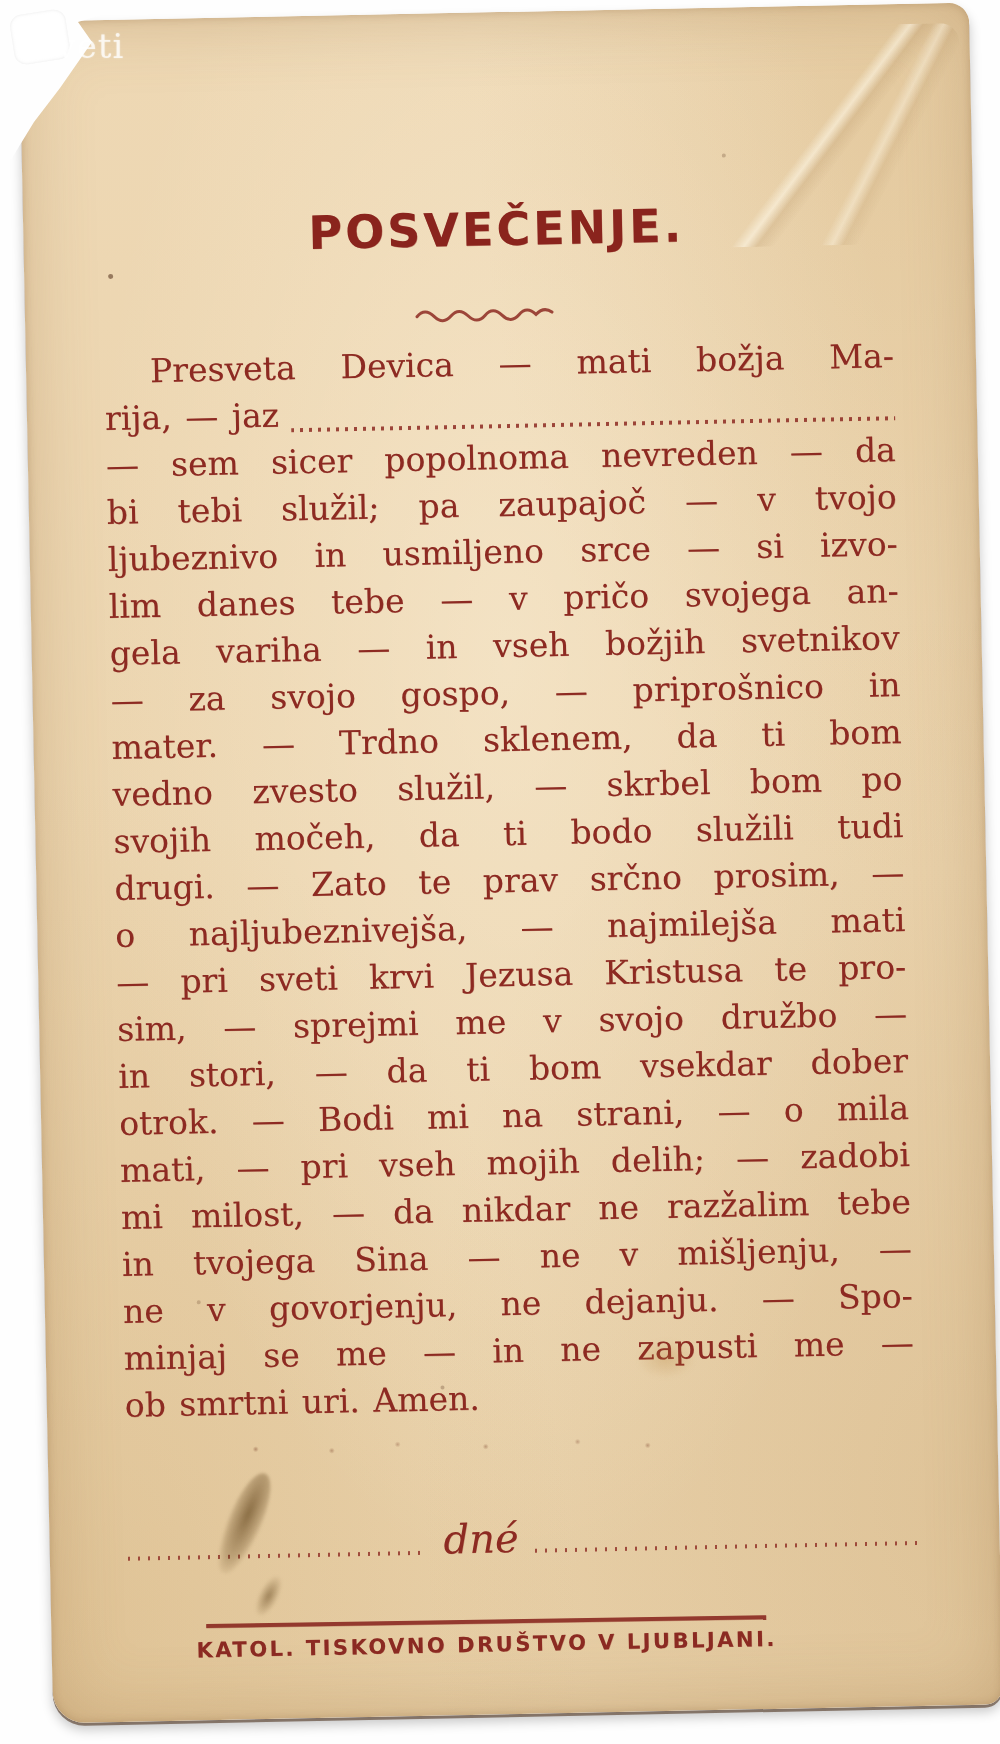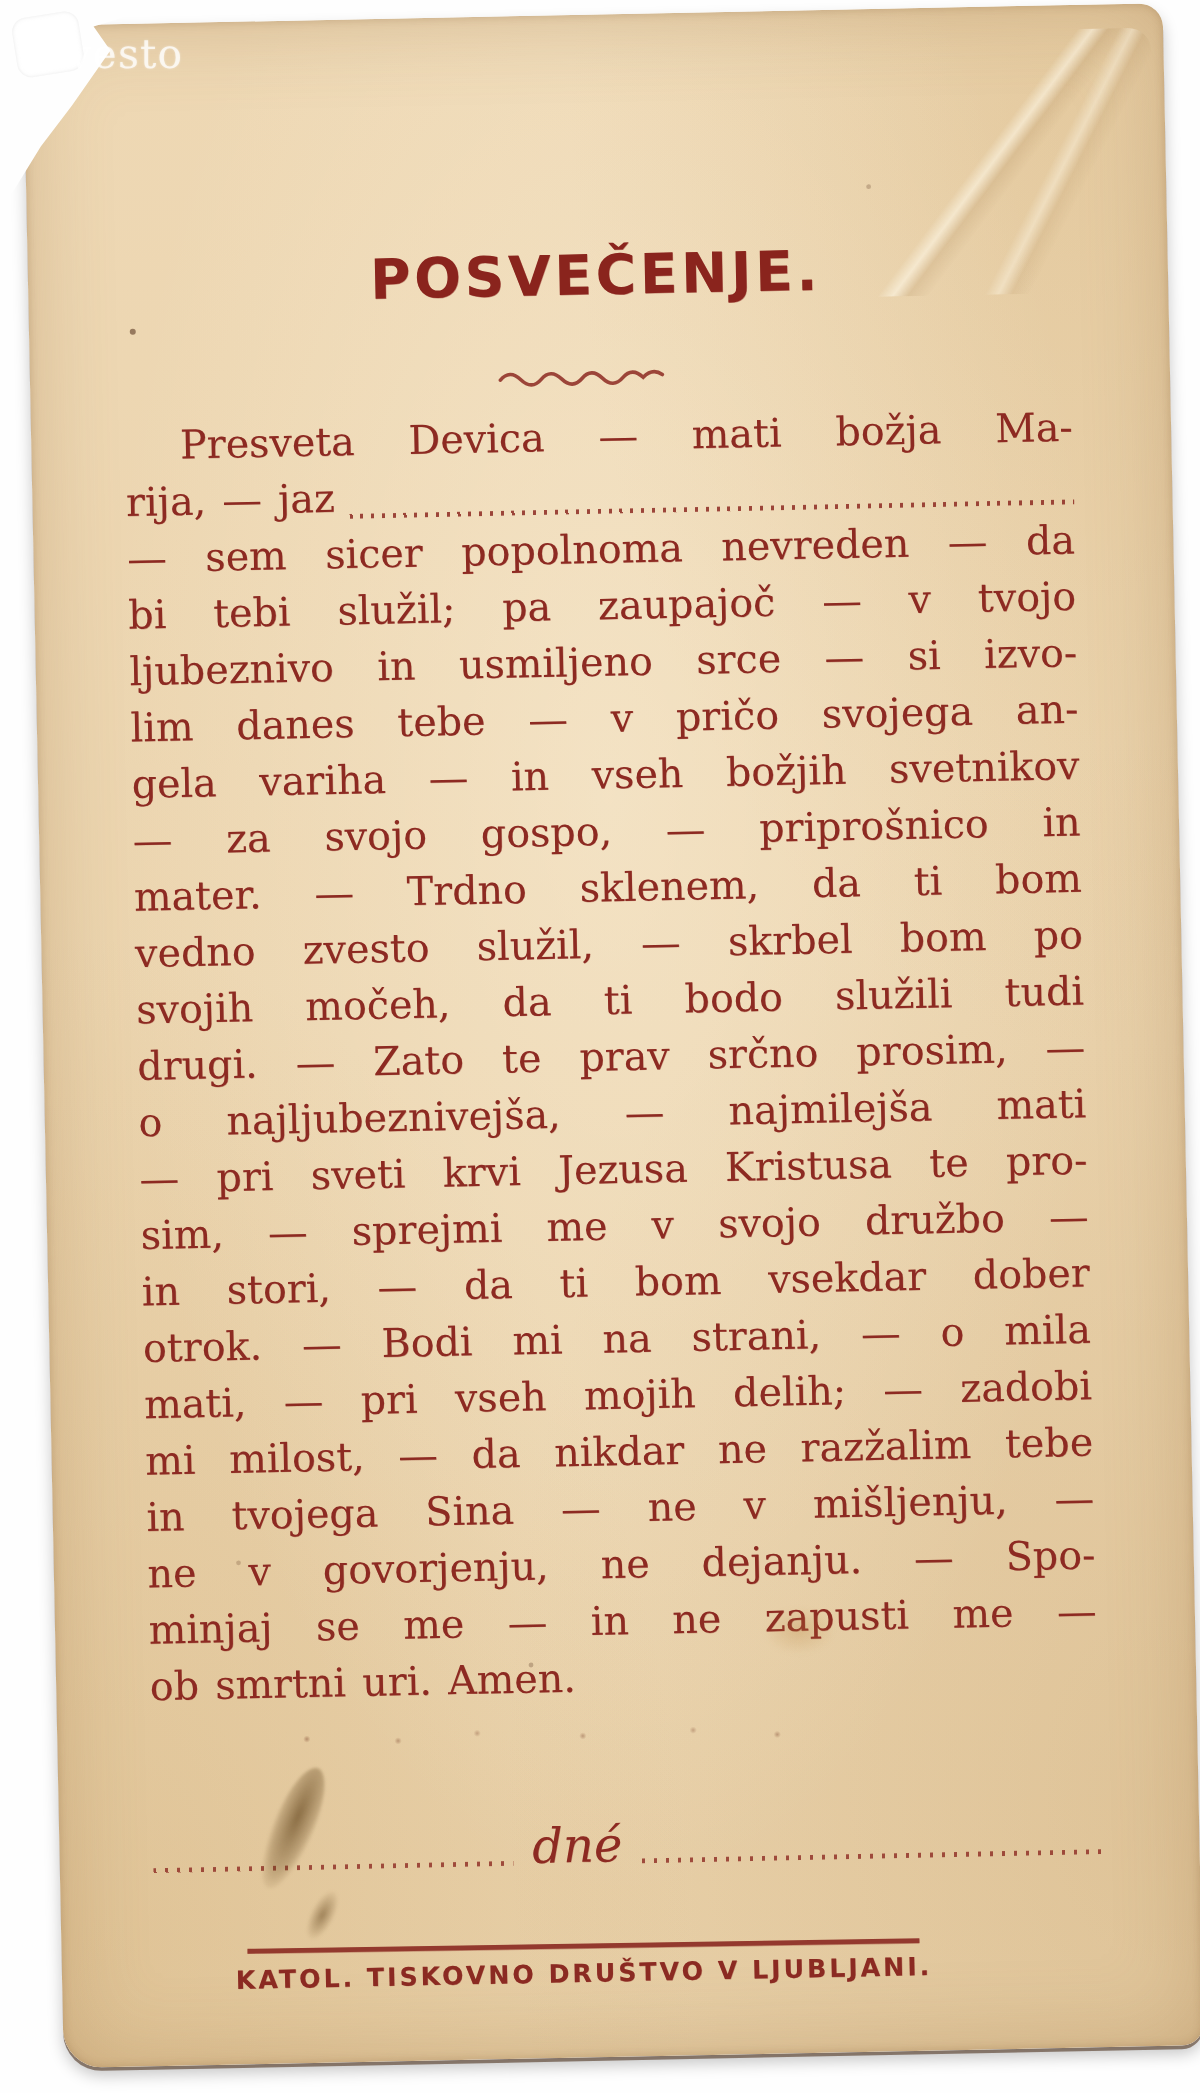--- a/index.html
+++ b/index.html
@@ -192,14 +192,14 @@
   <div class="speck s2"></div>
   <div class="speck s3"></div>
   <div class="speck s4"></div>
   <div class="dust-row"></div>
 </div>
 
 <div class="torn-corner"></div>
 
 <div class="watermark">
   <div class="wm-logo"></div>
-  <div class="wm-text">zvesto</div>
+  <div class="wm-text">sveti</div>
 </div>
 
 </body></html>

